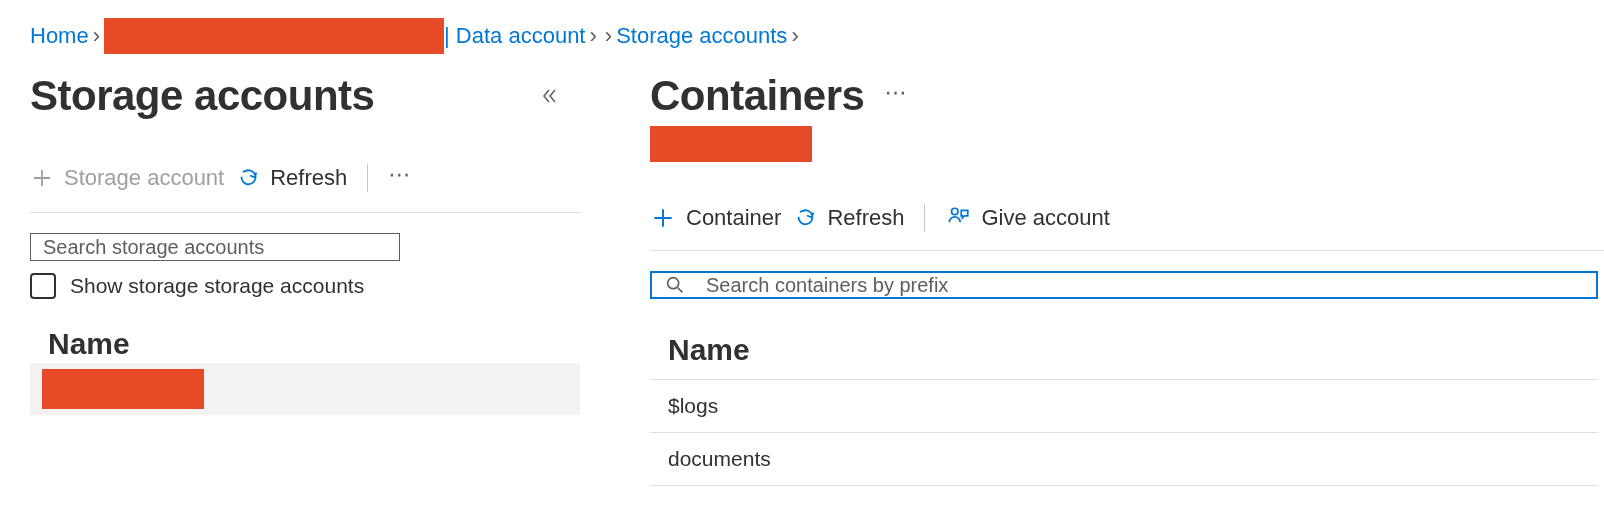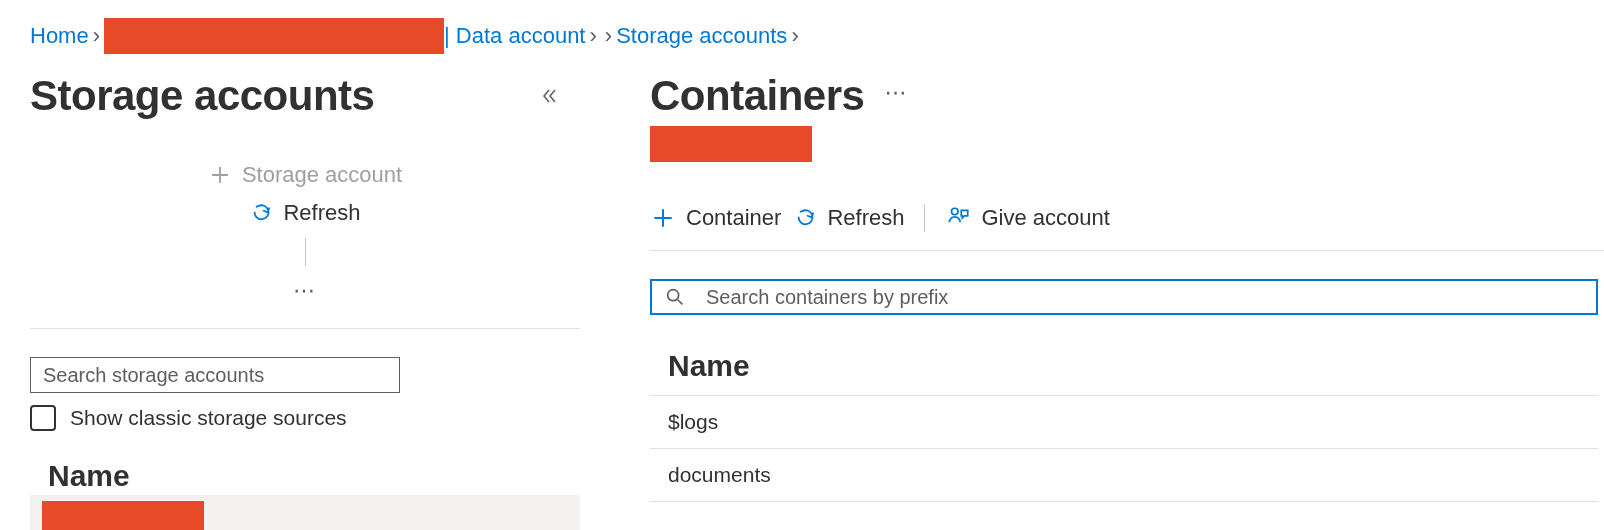--- a/index.html
+++ b/index.html
@@ -59,41 +59,41 @@
     .toolbar {
       display: flex;
       align-items: center;
       gap: 12px;
       margin-top: 42px;
       padding-bottom: 18px;
       border-bottom: 1px solid #e1dfdd;
       font-size: 22px;
     }
     .right-pane .toolbar { padding-right: 40px; }
-    .left-pane .toolbar { margin-right: 30px; flex-direction: column; }
+    .left-pane .toolbar { margin-right: 30px; }
     .tool-btn {
       display: inline-flex;
       align-items: center;
       gap: 10px;
       cursor: pointer;
       color: #323130;
     }
     .tool-btn.disabled { color: #a19f9d; }
     .tool-btn.disabled svg { stroke: #a19f9d; }
     .tool-sep {
       width: 1px;
       height: 28px;
       background: #c8c6c4;
       margin: 0 8px;
     }
     .icon { display: inline-flex; }
     svg { display: block; }
     .search-box {
-      margin-top: 28px;
-      height: 36px;
+      margin-top: 20px;
+      height: 28px;
       border: 1px solid #605e5c;
       display: flex;
       align-items: center;
       padding: 0 12px;
       font-size: 20px;
       width: 370px;
     }
     .search-box.focused {
       border: 2px solid #0078d4;
       width: auto;
@@ -199,21 +199,21 @@
       <div class="tool-sep"></div>
       <div class="more-dots">⋯</div>
     </div>
 
     <div class="search-box">
       <input type="text" placeholder="Search storage accounts" style="">
     </div>
 
     <div class="checkbox-row">
       <div class="checkbox"></div>
-      <span>Show classic storage sources</span>
+      <span>Show storage storage accounts</span>
     </div>
 
     <div class="col-header">Name</div>
 
     <div class="left-list-row">
       <div class="left-redact"></div>
     </div>
   </div>
 
   <div class="right-pane">

